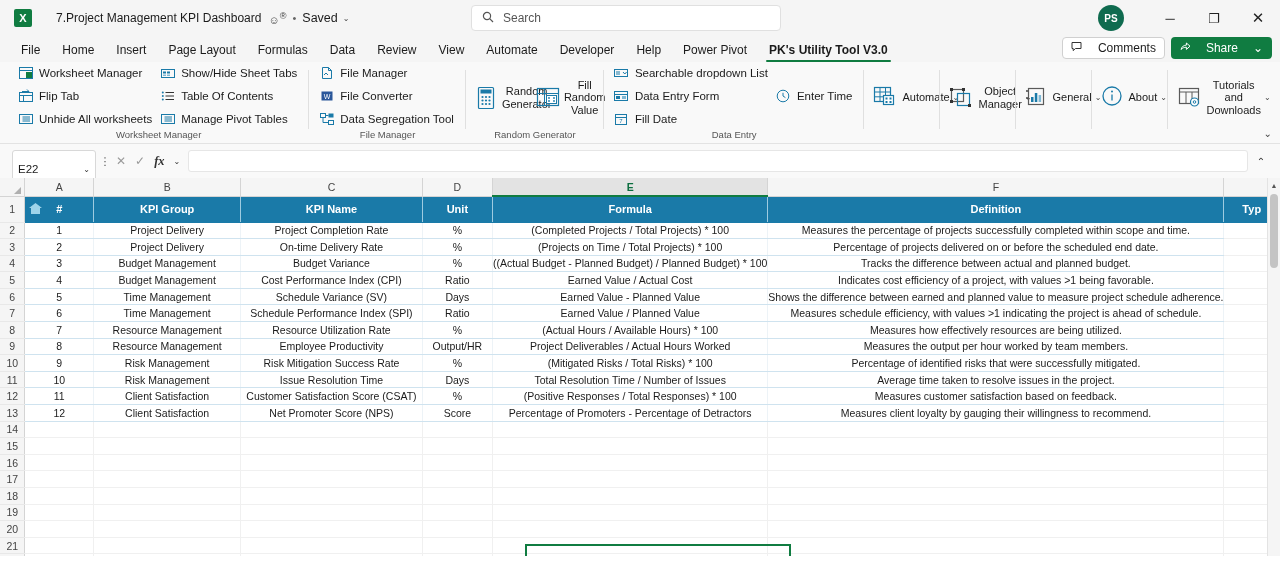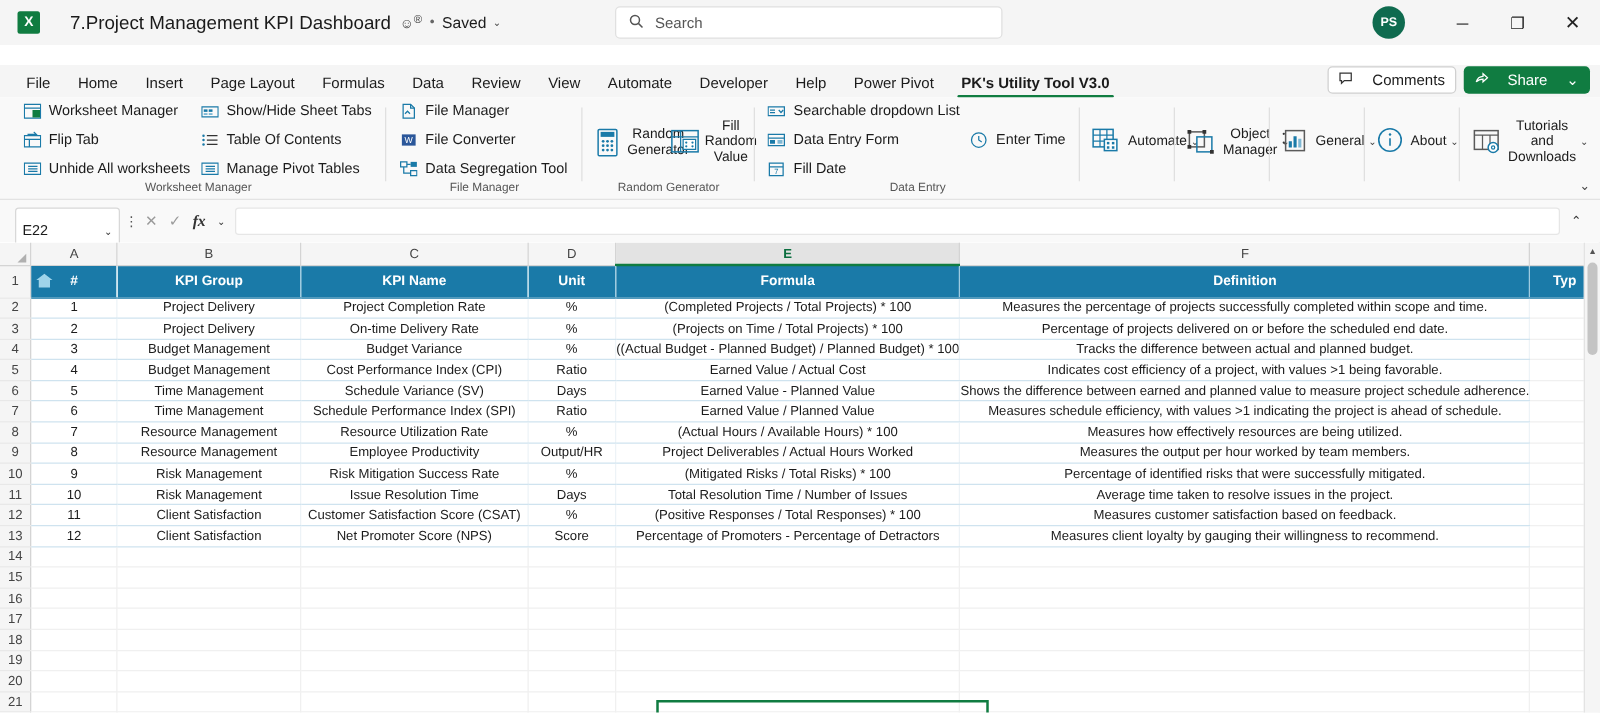--- a/index.html
+++ b/index.html
@@ -15,29 +15,29 @@
   .titlebar {
     height: 36px; display: flex; align-items: center;
     background: #f5f5f5; position: relative;
   }
   .xl-logo {
     width: 18px; height: 18px; margin-left: 14px; border-radius: 2px;
     background: #107c41; display: flex; align-items: center; justify-content: center;
     color: #fff; font-size: 11px; font-weight: bold; flex: none;
   }
   .doc-title {
-    margin-left: 24px; font-size: 15px; color: #1b1b1b; white-space: nowrap;
+    margin-left: 24px; font-size: 12px; color: #1b1b1b; white-space: nowrap;
   }
   .share-person-icon { margin-left: 7px; font-size: 11px; color: #444; }
   .dot-sep { margin: 0 6px; font-size: 11px; color: #666; }
   .saved-text { font-size: 12.5px; color: #1b1b1b; }
   .saved-chev { margin-left: 5px; font-size: 8px; color: #444; }
 
   .searchbox {
-    position: absolute; left: 492px; top: 5px; width: 310px; height: 26px;
+    position: absolute; left: 471px; top: 5px; width: 310px; height: 26px;
     background: #ffffff; border: 1px solid #e0e0e0; border-radius: 4px;
     display: flex; align-items: center; padding: 0 10px;
   }
   .searchbox .mag { font-size: 12px; color: #555; margin-right: 9px; }
   .searchbox .ph { font-size: 12px; color: #555; }
 
   .tb-right { position: absolute; right: 0; top: 0; height: 36px; display: flex; align-items: center; }
   .avatar {
     width: 26px; height: 26px; border-radius: 50%; background: #0f6b4f;
     color: #fff; font-size: 10px; font-weight: bold;
@@ -45,21 +45,21 @@
   }
   .wbtn {
     width: 44px; height: 36px; display: flex; align-items: center; justify-content: center;
     font-size: 13px; color: #222;
   }
   .wbtn.close { font-size: 15px; }
 
   
   .tabs {
     height: 26px; display: flex; align-items: flex-end; background: #f5f5f5;
-    padding-left: 10px; gap: 0; margin-top: 16px;
+    padding-left: 10px; gap: 0;
   }
   .tab {
     font-size: 12px; color: #1b1b1b; padding: 2px 11px 5px 11px; white-space: nowrap;
     position: relative;
   }
   .tab.active { font-weight: bold; }
   .tab.active::after {
     content: ''; position: absolute; left: 8px; right: 8px; bottom: 0;
     height: 2.5px; background: #107c41; border-radius: 2px;
   }

